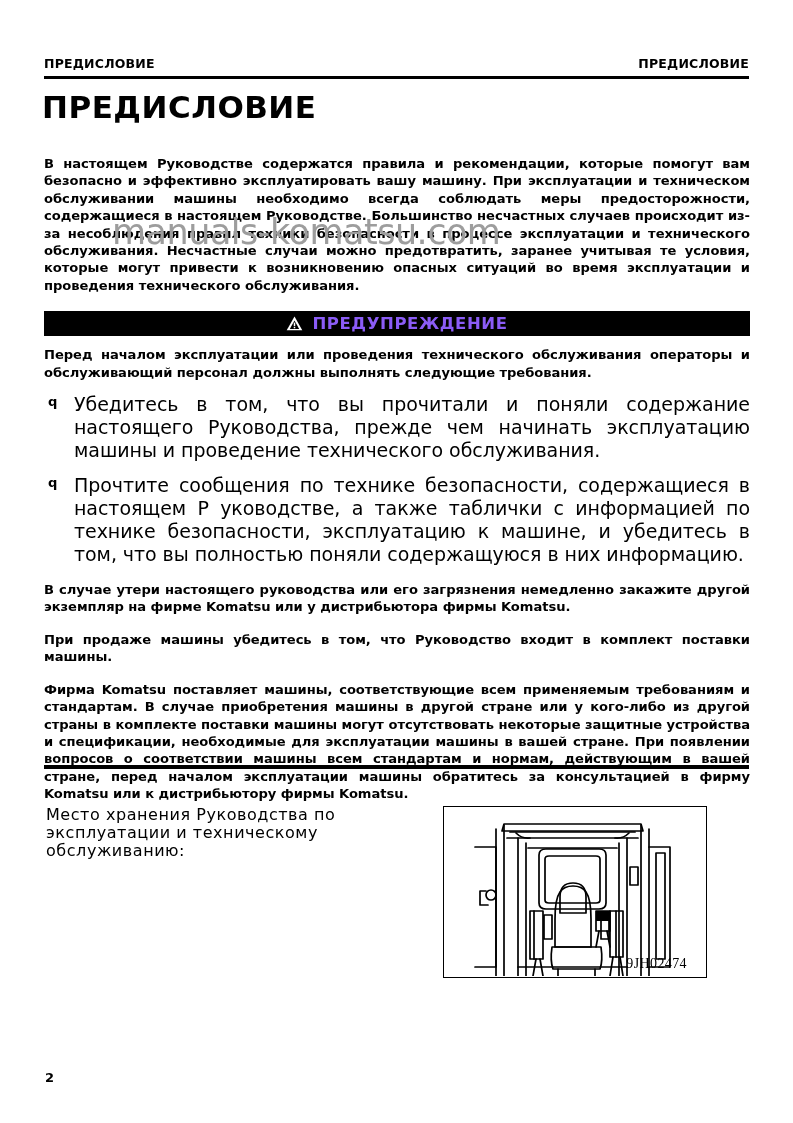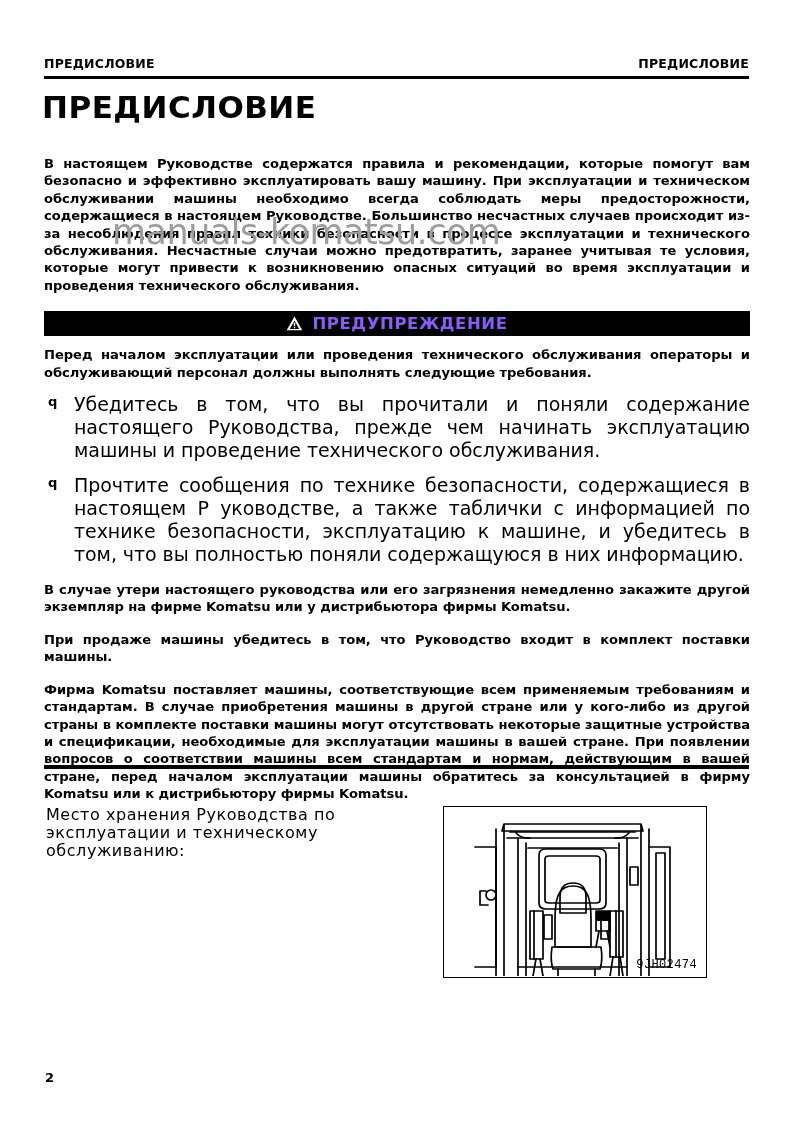--- a/index.html
+++ b/index.html
@@ -173,24 +173,24 @@
     box-sizing: border-box;
     overflow: hidden;
   }
   .figure-box svg {
     position: absolute;
     left: 0;
     top: 0;
   }
   .fig-code {
     position: absolute;
-    right: 9px;
+    right: 19px;
     bottom: 5px;
-    font-size: 12px;
-    font-family: Liberation Mono, monospace;
+    font-size: 14px;
+    font-family: Liberation Serif, serif;
     letter-spacing: 0.4px;
   }
 
   
   .folio {
     position: absolute;
     left: 45px;
     top: 1070px;
     font-size: 13px;
     font-weight: bold;

